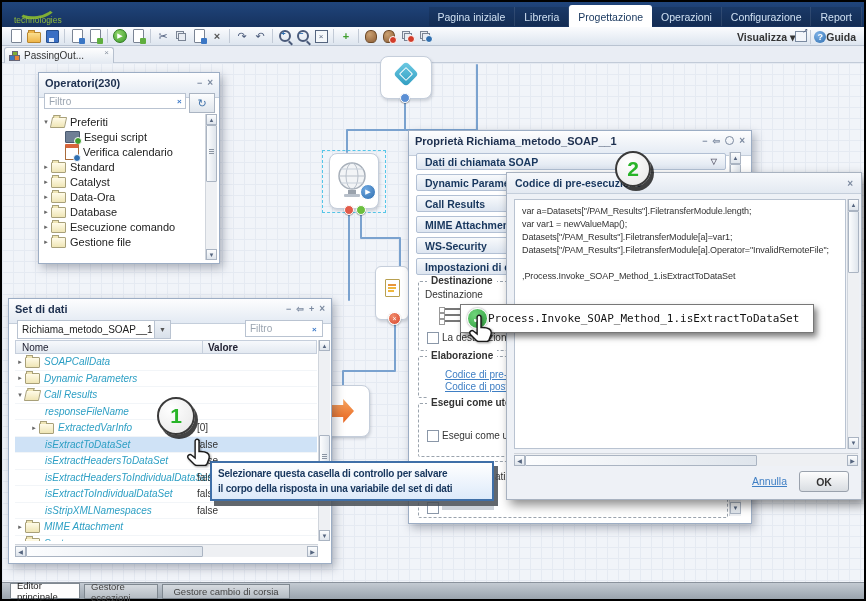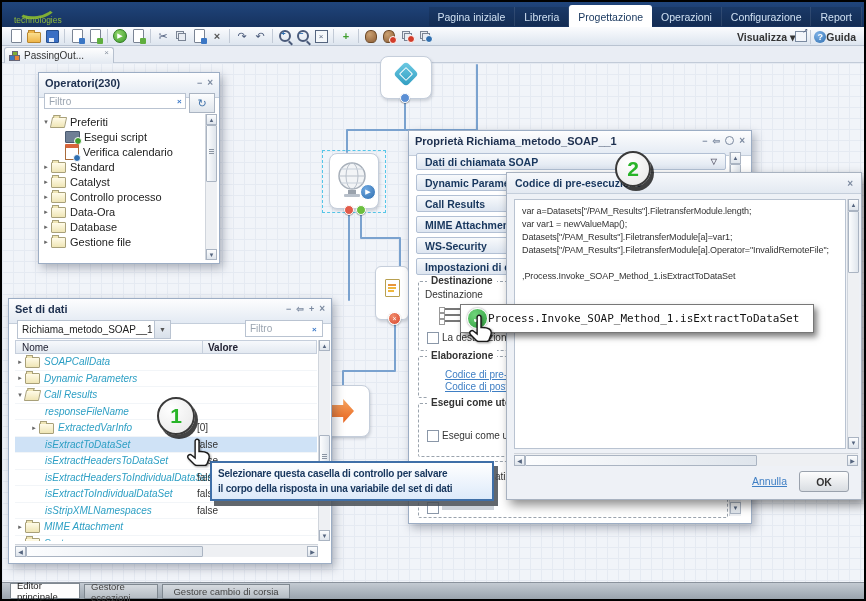--- a/index.html
+++ b/index.html
@@ -322,31 +322,31 @@
         <span>Standard</span>
       </div>
     <div class="trow">
         <span class="ar">▸</span>
         <span class="fol"></span>
         <span>Catalyst</span>
       </div>
     <div class="trow">
         <span class="ar">▸</span>
         <span class="fol"></span>
-        <span>Controllo processo</span>
-      </div>
-    <div class="trow">
-        <span class="ar">▸</span>
-        <span class="fol"></span>
         <span>Data-Ora</span>
       </div>
     <div class="trow">
         <span class="ar">▸</span>
         <span class="fol"></span>
         <span>Database</span>
+      </div>
+    <div class="trow">
+        <span class="ar">▸</span>
+        <span class="fol"></span>
+        <span>Esecuzione comando</span>
       </div>
     <div class="trow">
         <span class="ar">▸</span>
         <span class="fol"></span>
         <span>Gestione file</span>
       </div>
   </div>
   <div class="scrv" style="left:166px;top:41px;height:146px">
     <span class="sbtn" style="left:0;top:0;width:9px;height:9px">▲</span>
     <span class="thumb" style="left:0;top:11px;width:9px;height:55px">

